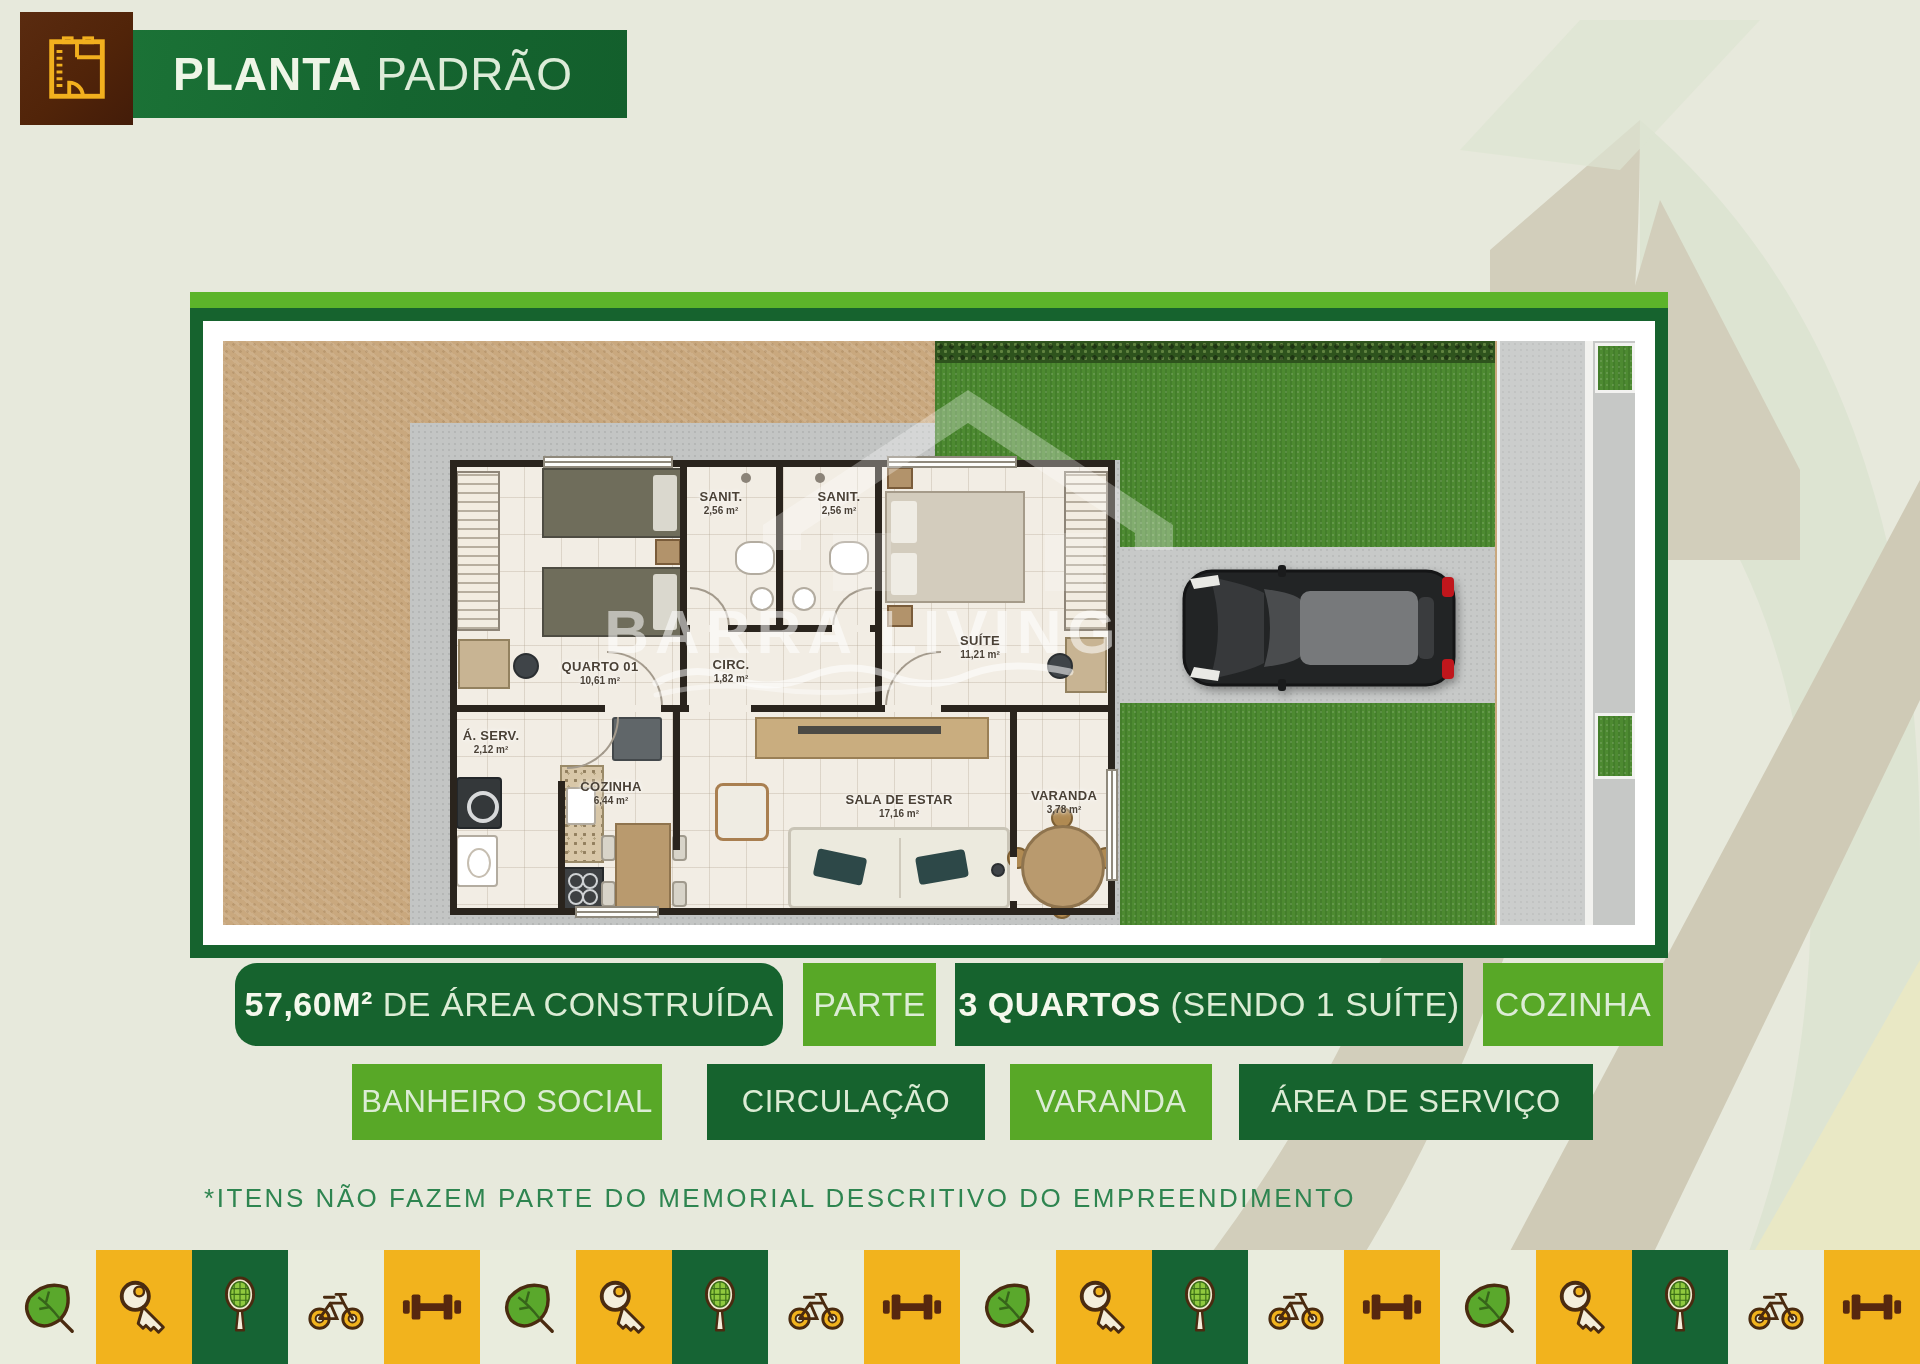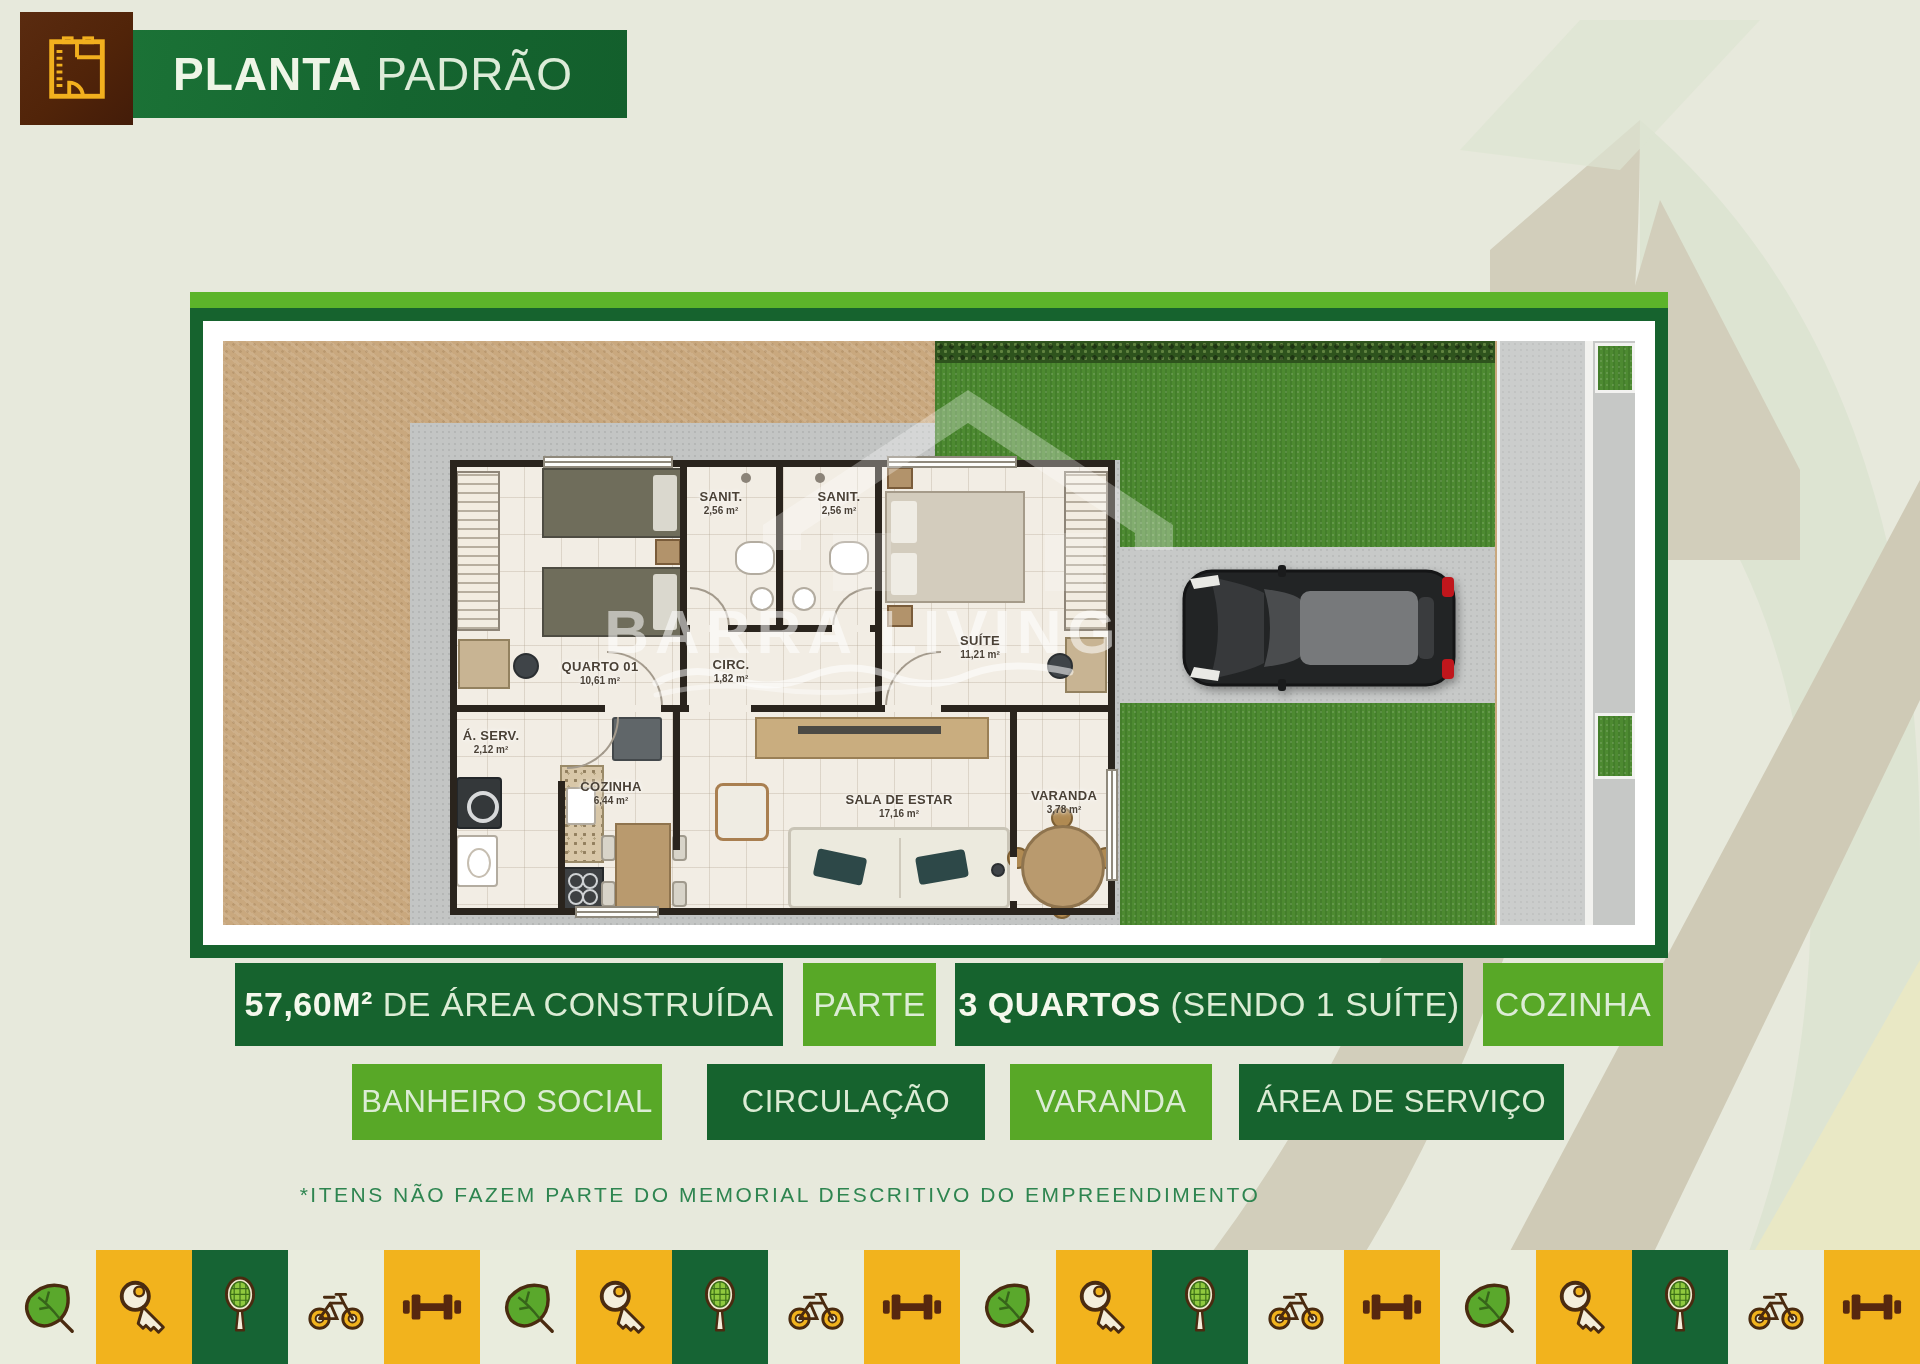--- a/index.html
+++ b/index.html
@@ -91,21 +91,21 @@
   
   .features{left:0;top:0;width:1920px;z-index:5}
   .feat{position:absolute;display:flex;align-items:center;justify-content:center;white-space:pre;letter-spacing:.5px}
   .feat.dark{background:var(--dark-green,#16632e)}
   .feat.light{background:var(--light-green,#58a827)}
   .feat .fb{font-weight:800;color:#f4f8ec}
   .feat .fr{font-weight:400;color:#dcecd5}
   #features-row1 .feat{top:963px;height:83px;font-size:34px}
   #features-row2 .feat{top:1064px;height:76px;font-size:31px}
   .disclaimer{left:0;top:1183px;width:1560px;text-align:center;z-index:5;
-              font-size:21px;letter-spacing:2.5px;color:#2e8550}
+              font-size:26px;letter-spacing:2.5px;color:#2e8550}
   
   .strip{left:0;top:1250px;width:1920px;height:114px;display:flex;z-index:5}
   .cell{width:96px;height:114px;display:flex;align-items:center;justify-content:center}
   .cell.bg-cream{background:#e9ecdd}
   .cell.bg-yellow{background:var(--yellow,#f2b31d)}
   .cell.bg-green{background:#166434}
 </style>
 </head>
 <body>
 
@@ -302,30 +302,30 @@
         </div>
         <div class="room-label" style="left: 841px; top: 461px;">
           <b>VARANDA</b>
           <i>3,78 m²</i>
         </div>
       </div>
   </div>
 </section>
 
 <div class="a features" id="features-row1">
-    <div class="feat dark" style="left: 235px; width: 548px;"><span class="fb">57,60M²</span><span class="fr"> DE ÁREA CONSTRUÍDA</span></div>
+    <div class="feat dark" style="left: 235px; width: 548px; border-radius: 22px;"><span class="fb">57,60M²</span><span class="fr"> DE ÁREA CONSTRUÍDA</span></div>
     <div class="feat light" style="left: 803px; width: 133px;"><span class="fb"></span><span class="fr">PARTE</span></div>
     <div class="feat dark" style="left: 955px; width: 508px;"><span class="fb">3 QUARTOS</span><span class="fr"> (SENDO 1 SUÍTE)</span></div>
     <div class="feat light" style="left: 1483px; width: 180px;"><span class="fb"></span><span class="fr">COZINHA</span></div>
   </div>
 <div class="a features" id="features-row2">
     <div class="feat light" style="left: 352px; width: 310px;"><span class="fb"></span><span class="fr">BANHEIRO SOCIAL</span></div>
     <div class="feat dark" style="left: 707px; width: 278px;"><span class="fb"></span><span class="fr">CIRCULAÇÃO</span></div>
     <div class="feat light" style="left: 1010px; width: 202px;"><span class="fb"></span><span class="fr">VARANDA</span></div>
-    <div class="feat dark" style="left: 1239px; width: 325px;"><span class="fb"></span><span class="fr">ÁREA DE SERVIÇO</span></div>
+    <div class="feat dark" style="left: 1239px; width: 354px;"><span class="fb"></span><span class="fr">ÁREA DE SERVIÇO</span></div>
   </div>
 
 <div class="a disclaimer">*ITENS NÃO FAZEM PARTE DO MEMORIAL DESCRITIVO DO EMPREENDIMENTO</div>
 
 <div class="a strip" id="footer-strip">
     <div class="cell bg-cream">
       <svg width="62" height="62" viewBox="0 0 64 64">
         <path d="M13 22 Q30 4 51 12 Q57 34 43 46 Q27 57 15 46 Q6 34 13 22Z" fill="#5aa82c" stroke="#4a2b10" stroke-width="3.5" stroke-linejoin="round"></path>
         <path d="M44 44 L57 57" stroke="#4a2b10" stroke-width="3.5" stroke-linecap="round"></path>
         <path d="M22 22 Q33 30 44 44 M33 16 L30 27 M23 34 L34 32" stroke="#37641a" stroke-width="2.5" fill="none"></path>

